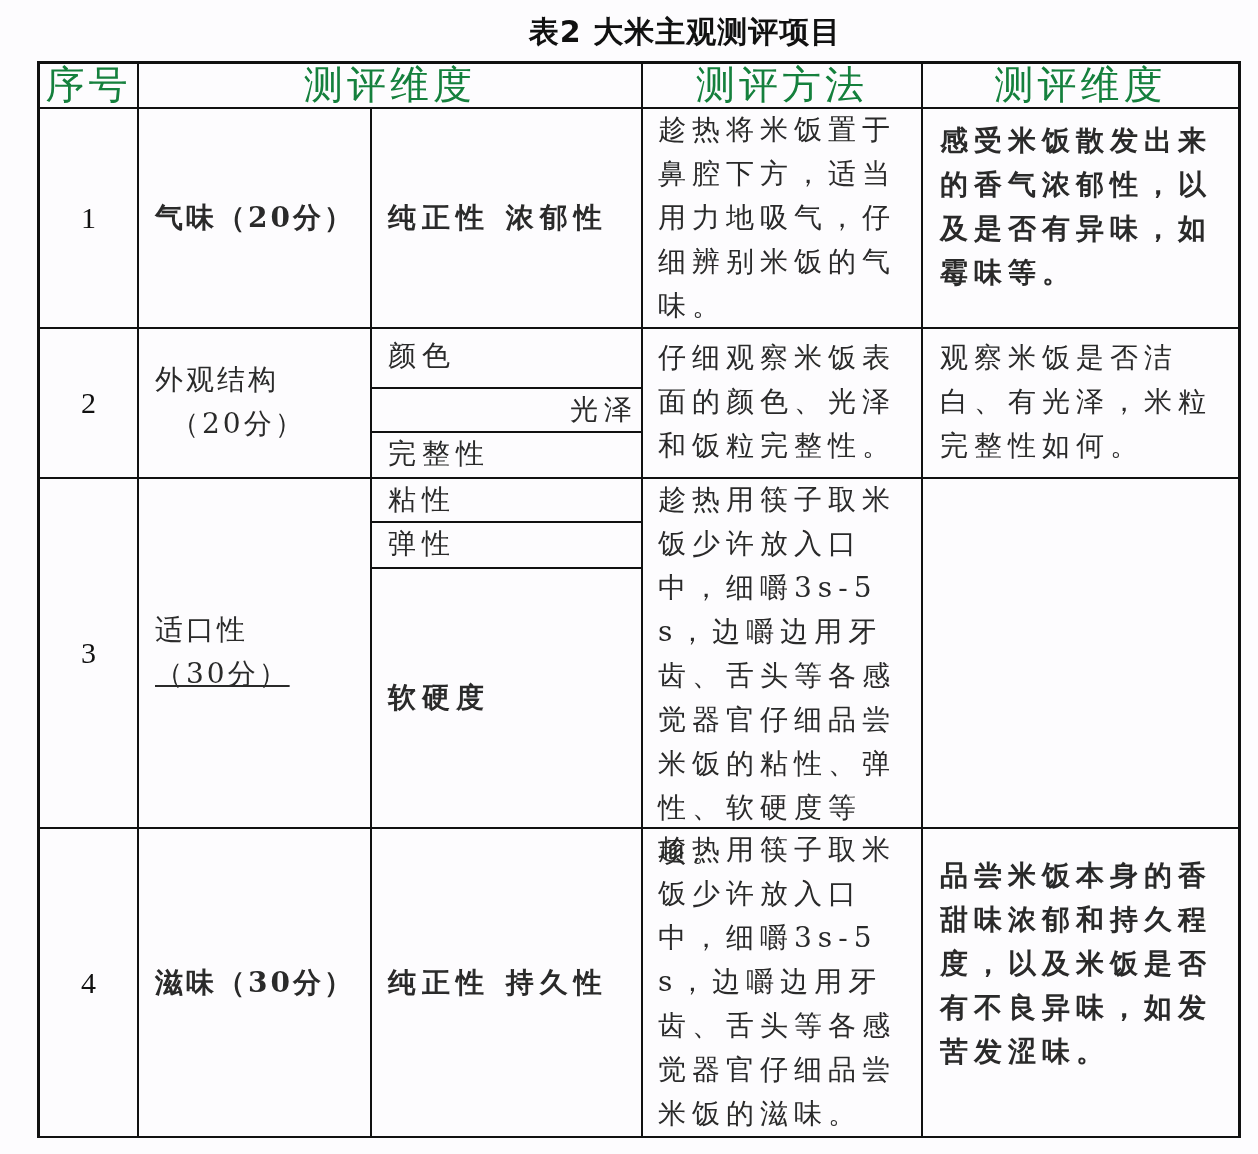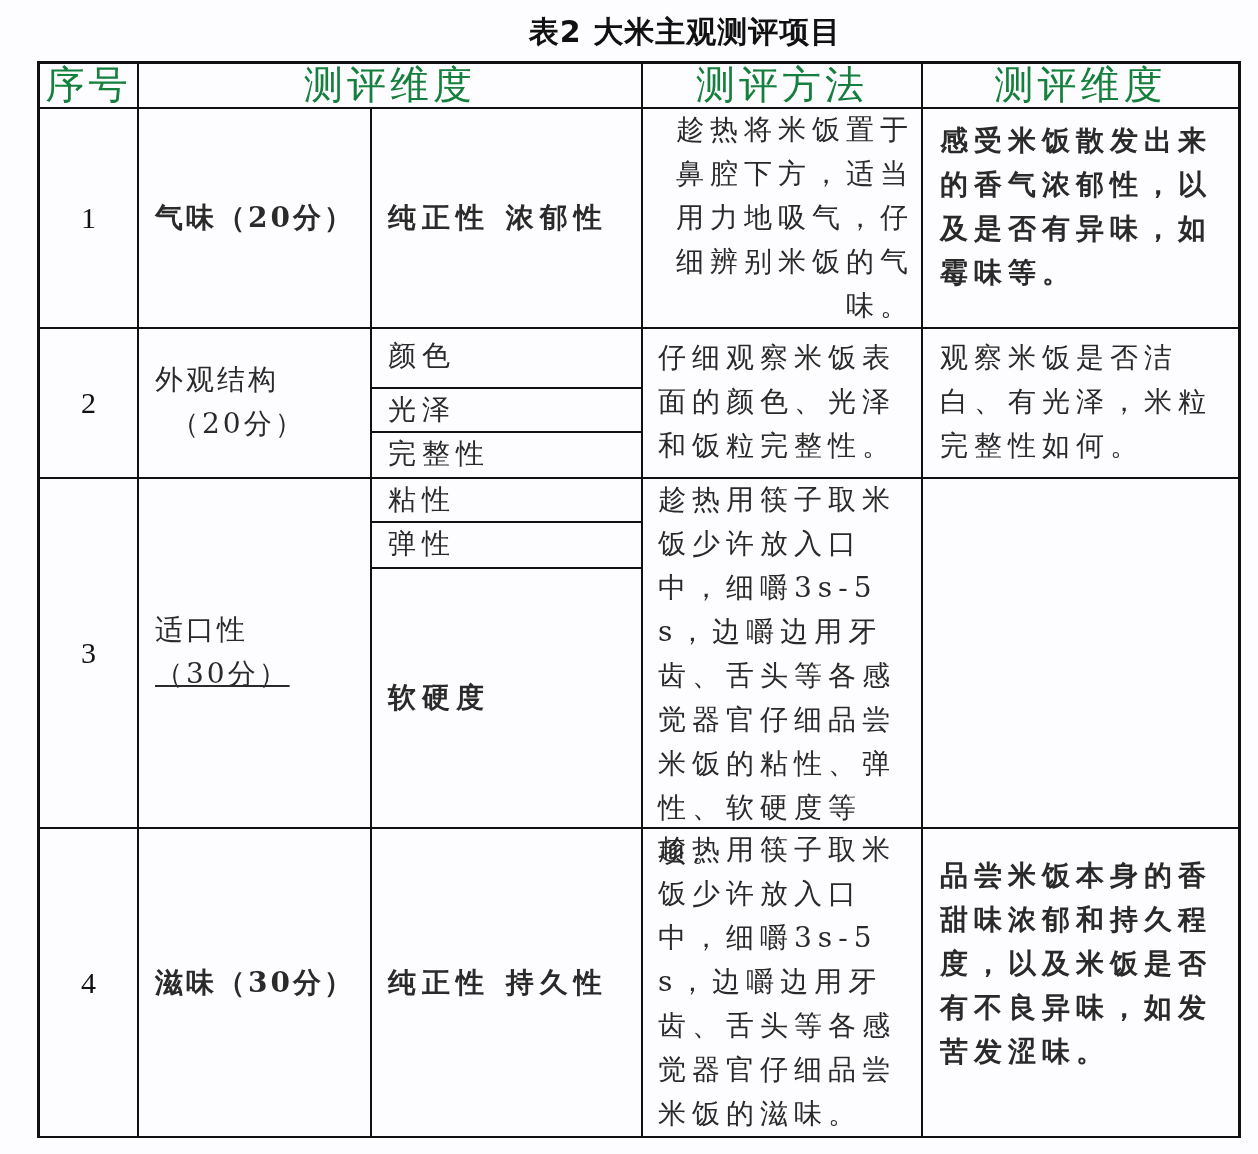--- a/index.html
+++ b/index.html
@@ -58,28 +58,28 @@
   <div class="line" style="left:1238px;top:61px;width:3px;height:1077px;"></div>
 
   <div class="cell hdr" style="left:40px;top:63px;width:97px;height:44px;">序号</div>
   <div class="cell hdr" style="left:139px;top:63px;width:502px;height:44px;">测评维度</div>
   <div class="cell hdr" style="left:643px;top:63px;width:278px;height:44px;">测评方法</div>
   <div class="cell hdr" style="left:923px;top:63px;width:315px;height:44px;">测评维度</div>
 
   <div class="cell center num" style="left:40px;top:109px;width:97px;height:218px;">1</div>
   <div class="cell vcenter" style="left:155px;top:109px;width:215px;height:218px;letter-spacing:3px;">气味（20分）</div>
   <div class="cell vcenter" style="left:388px;top:109px;width:250px;height:218px;">纯正性 浓郁性</div>
-  <div class="cell wrap" style="left:658px;top:108px;width:256px;height:218px;text-align:right;">趁热将米饭置于鼻腔下方，适当用力地吸气，仔细辨别米饭的气味。</div>
+  <div class="cell wrap" style="left:658px;top:108px;width:256px;height:218px;">趁热将米饭置于鼻腔下方，适当用力地吸气，仔细辨别米饭的气味。</div>
   <div class="cell wrap vcenter" style="left:940px;top:110px;width:292px;height:214px;padding-bottom:20px;">感受米饭散发出来的香气浓郁性，以及是否有异味，如霉味等。</div>
 
   <div class="cell center num" style="left:40px;top:329px;width:97px;height:148px;">2</div>
   <div class="cell" style="left:155px;top:358px;width:215px;height:44px;letter-spacing:3px;">外观结构</div>
   <div class="cell" style="left:155px;top:402px;width:215px;height:44px;letter-spacing:3px;margin-left:16px;">（20分）</div>
   <div class="cell" style="left:388px;top:334px;width:250px;height:44px;">颜色</div>
-  <div class="cell" style="left:388px;top:388px;width:250px;height:44px;">光泽</div>
+  <div class="cell" style="left:388px;top:388px;width:250px;height:44px;text-align:right;">光泽</div>
   <div class="cell" style="left:388px;top:432px;width:250px;height:44px;">完整性</div>
   <div class="cell wrap" style="left:658px;top:336px;width:256px;height:140px;">仔细观察米饭表面的颜色、光泽和饭粒完整性。</div>
   <div class="cell wrap" style="left:940px;top:336px;width:292px;height:140px;">观察米饭是否洁白、有光泽，米粒完整性如何。</div>
 
   <div class="cell center num" style="left:40px;top:479px;width:97px;height:348px;">3</div>
   <div class="cell" style="left:155px;top:608px;width:215px;height:44px;letter-spacing:3px;">适口性</div>
   <div class="cell" style="left:155px;top:652px;width:215px;height:44px;letter-spacing:3px;text-decoration:underline;">（30分）</div>
   <div class="cell" style="left:388px;top:478px;width:250px;height:44px;">粘性</div>
   <div class="cell" style="left:388px;top:522px;width:250px;height:28px;">弹性</div>
   <div class="cell vcenter" style="left:388px;top:569px;width:250px;height:258px;">软硬度</div>

